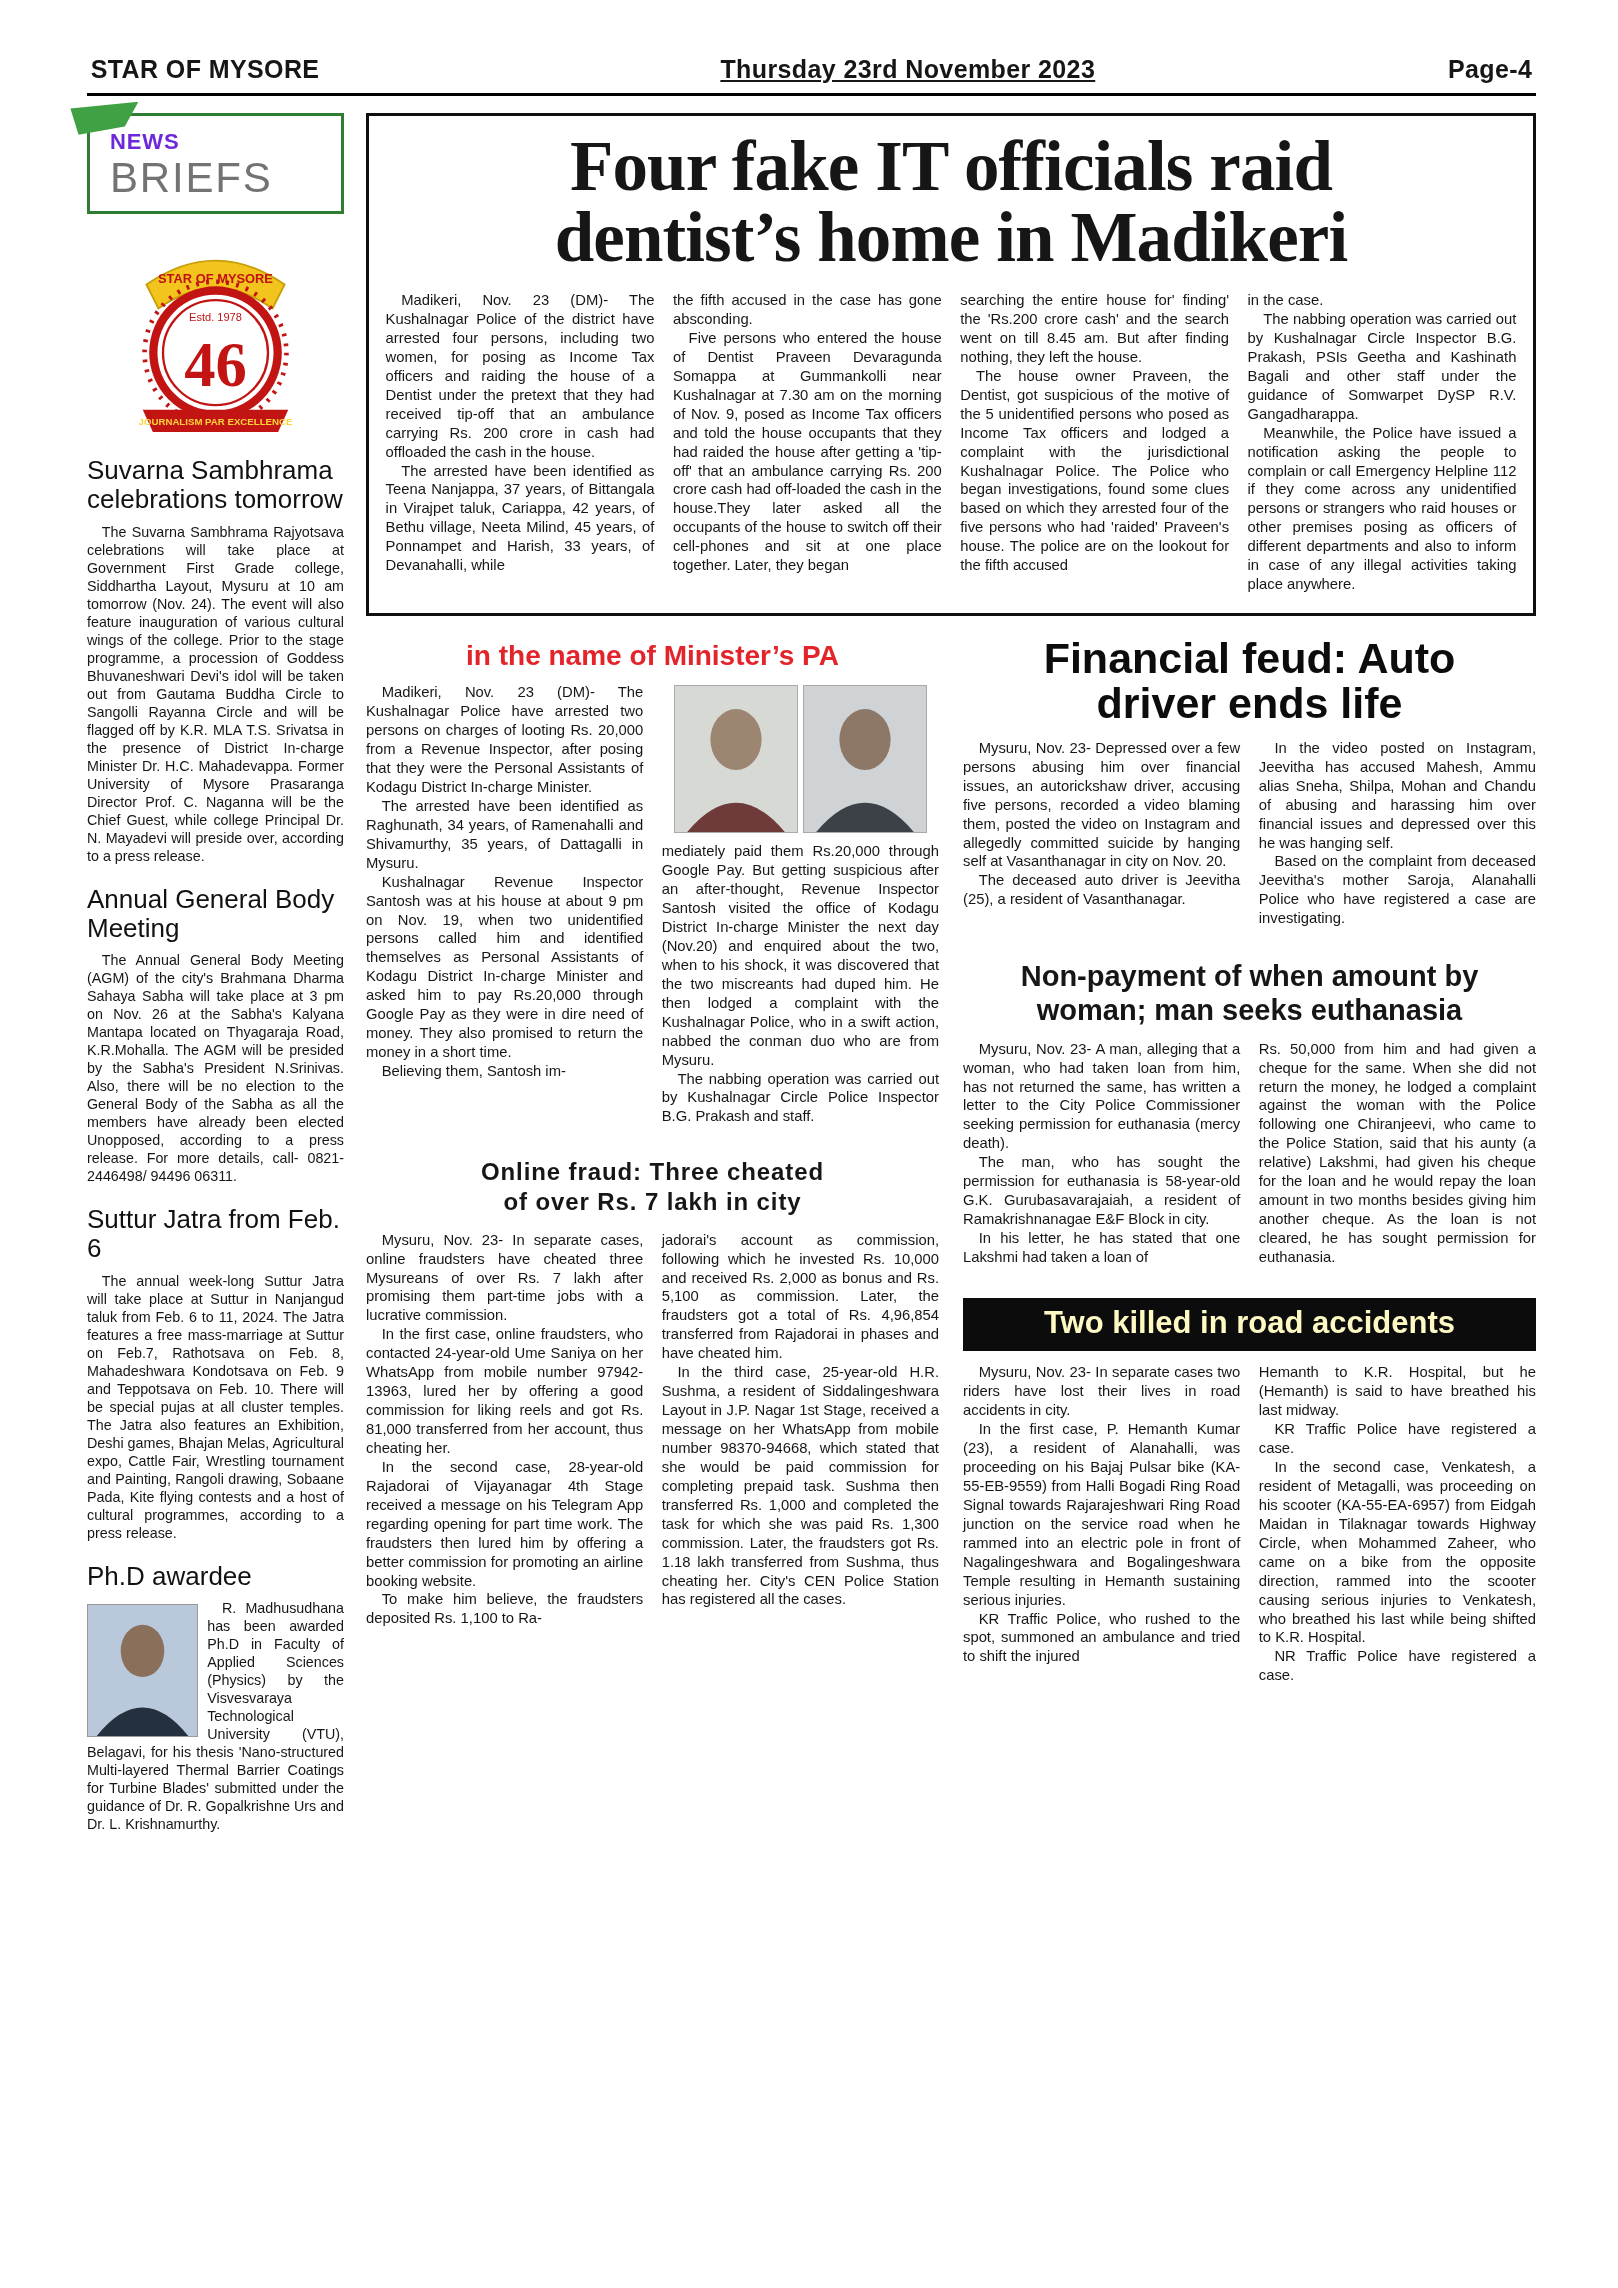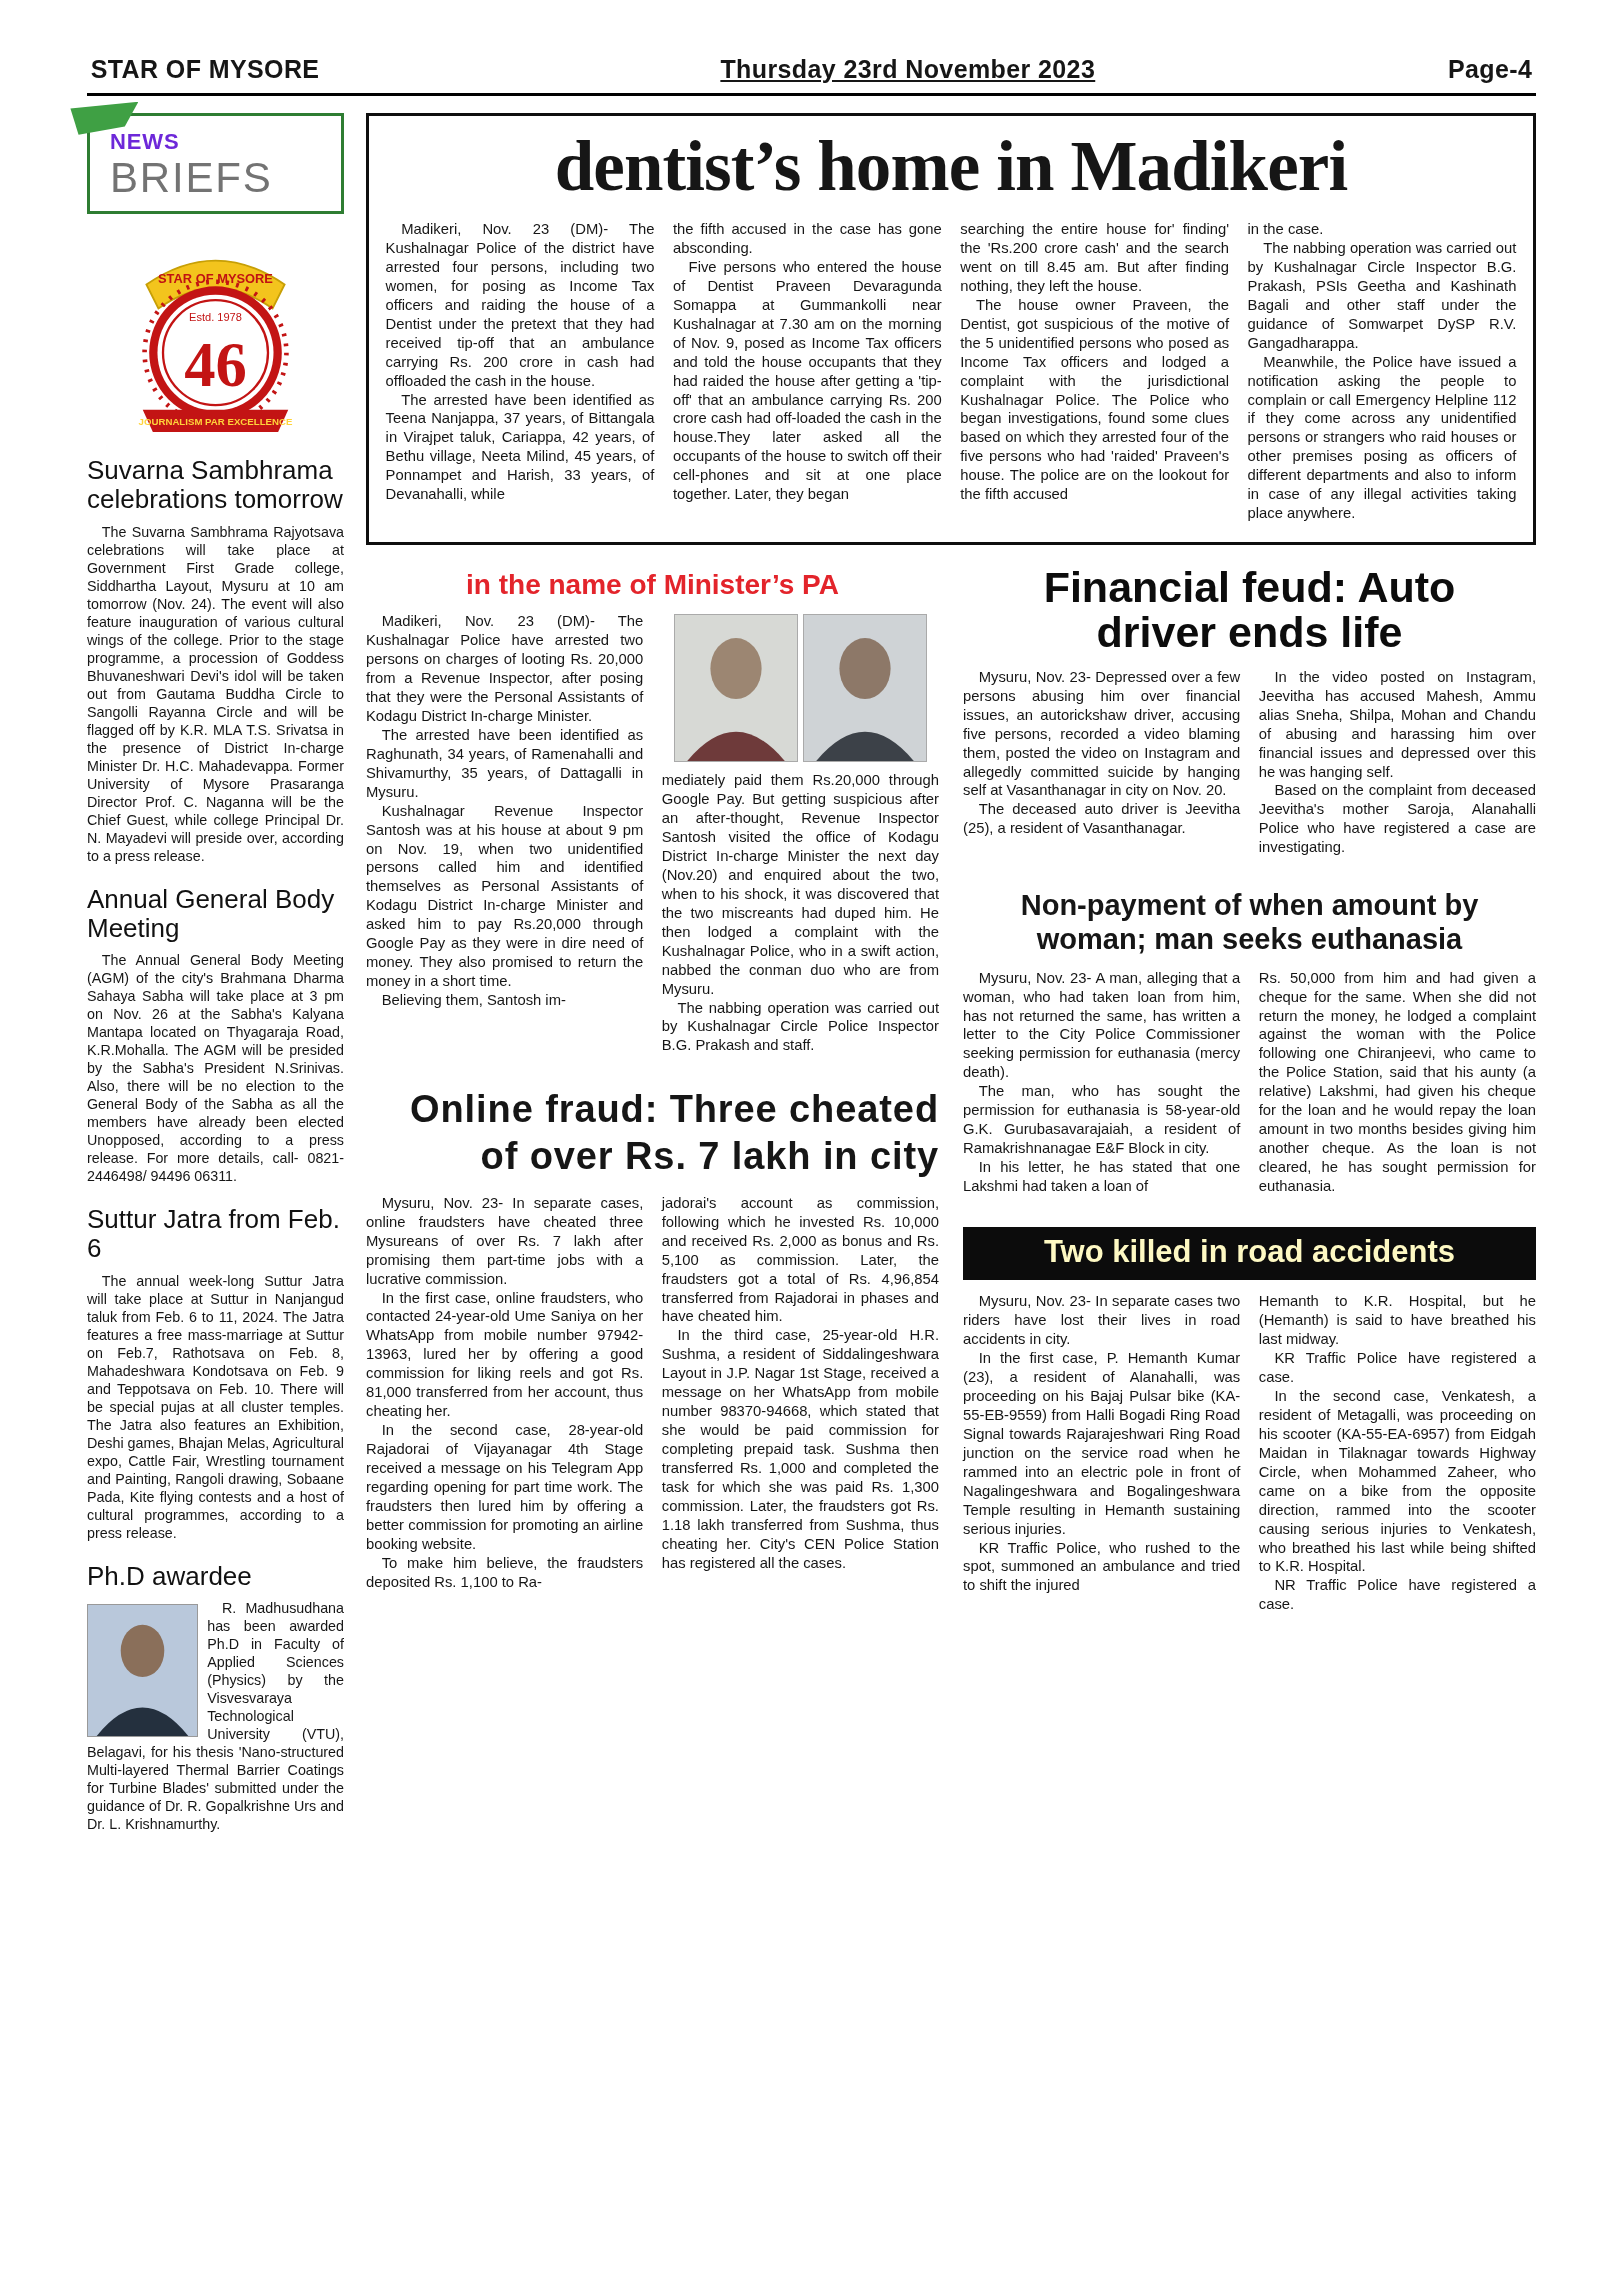--- a/index.html
+++ b/index.html
@@ -42,21 +42,21 @@
   .two-cols{display:flex;gap:18.5px;}
   .two-cols .col{flex:1;min-width:0;}
   .red-headline{color:#e3242b;font-weight:bold;font-size:28px;line-height:1.18;text-align:center;margin:3.7px 0 11px;}
   .red-headline span{display:block;}
   .mugshots{display:flex;gap:5.5px;justify-content:center;margin:1.8px 0 9.2px;}
   .mugshot{width:122px;height:146px;border:0.9px solid #aaa;background:#d7d9d5;}
   .fin-headline{font-weight:bold;font-size:43px;line-height:1.05;text-align:center;margin:0 0 13px;color:#0c0c0c;}
   .fin-headline span{display:block;}
   .loan-headline{font-weight:bold;font-size:29px;line-height:1.18;text-align:center;margin:0 0 12px;}
   .loan-headline span{display:block;}
-  .fraud-headline{font-weight:bold;font-size:38px;line-height:1.22;text-align:right;letter-spacing:0.9px;margin:0 0 14.8px;}
+  .fraud-headline{font-weight:bold;font-size:24px;line-height:1.22;text-align:center;letter-spacing:0.9px;margin:0 0 14.8px;}
   .fraud-headline span{display:block;}
   .article-gap{margin-top:31px;}
   .banner{background:#0c0c0c;color:#fef9c3;font-weight:bold;font-size:31px;text-align:center;
           padding:7.4px 0 10px;margin:0 0 12px;}
 </style>
 </head>
 <body>
 
 <div class="page">
 
@@ -112,20 +112,21 @@
           <path d="M8 120 Q50 68 92 120 Z" fill="#24303e"></path>
         </svg>
         <p class="bbody">R. Madhusudhana has been awarded Ph.D in Faculty of Applied Sciences (Physics) by the Visvesvaraya Technological University (VTU), Belagavi, for his thesis 'Nano-structured Multi-layered Thermal Barrier Coatings for Turbine Blades' submitted under the guidance of Dr. R. Gopalkrishne Urs and Dr. L. Krishnamurthy.</p>
       </section>
     </aside>
 
     <main class="main">
 
       <article class="lead-box">
         <h1 class="lead-headline">
+          <span>Four fake IT officials raid</span>
           <span>dentist’s home in Madikeri</span>
         </h1>
         <div class="cols bodytext">
           <div class="col">
             <p>Madikeri, Nov. 23 (DM)- The Kushalnagar Police of the district have arrested four persons, including two women, for posing as Income Tax officers and raiding the house of a Dentist under the pretext that they had received tip-off that an ambulance carrying Rs. 200 crore in cash had offloaded the cash in the house.</p>
             <p>The arrested have been identified as Teena Nanjappa, 37 years, of Bittangala in Virajpet taluk, Cariappa, 42 years, of Bethu village, Neeta Milind, 45 years, of Ponnampet and Harish, 33 years, of Devanahalli, while</p>
           </div>
           <div class="col">
             <p class="cont">the fifth accused in the case has gone absconding.</p>
             <p>Five persons who entered the house of Dentist Praveen Devaragunda Somappa at Gummankolli near Kushalnagar at 7.30 am on the morning of Nov. 9, posed as Income Tax officers and told the house occupants that they had raided the house after getting a 'tip-off' that an ambulance carrying Rs. 200 crore cash had off-loaded the cash in the house.They later asked all the occupants of the house to switch off their cell-phones and sit at one place together. Later, they began</p>

